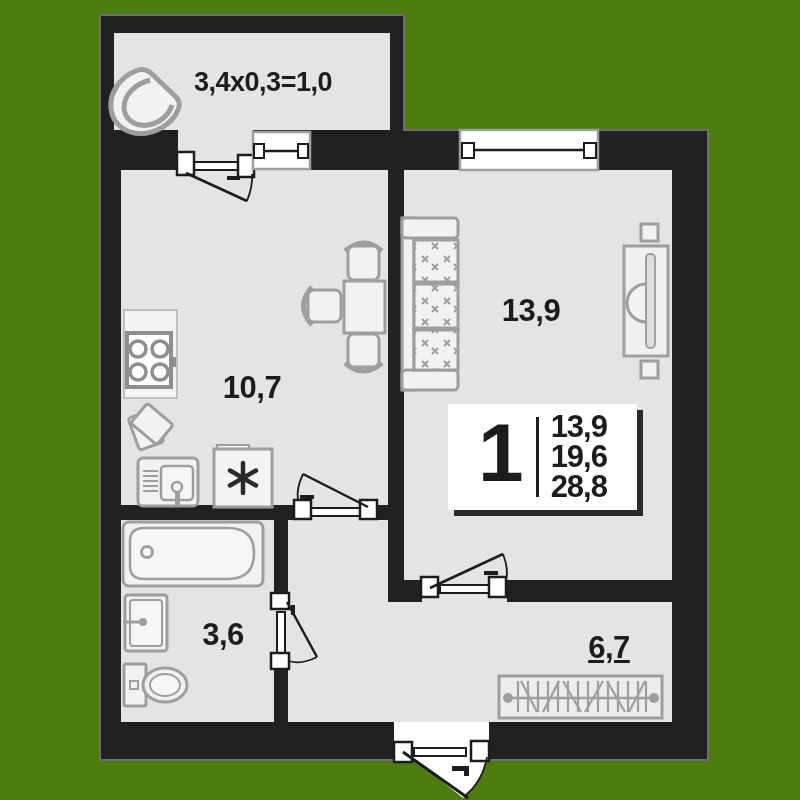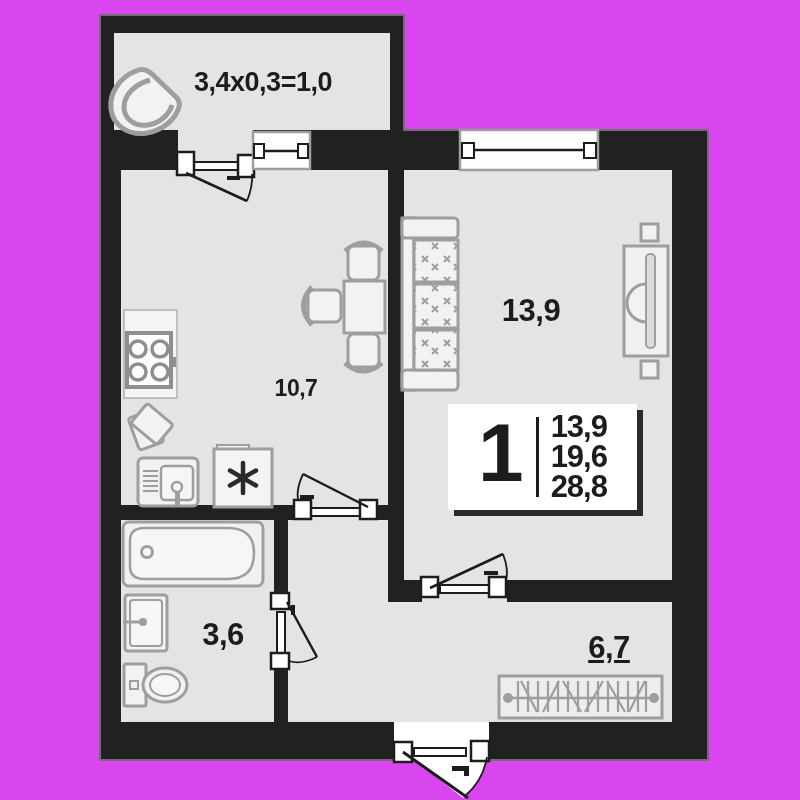--- a/index.html
+++ b/index.html
@@ -1,26 +1,26 @@
 <!DOCTYPE html>
 <html><head>
 <meta charset="utf-8">
 <style>
   html,body{margin:0;padding:0;background:#000;}
   #stage{
-    position:relative;width:800px;height:800px;background:#d946ef;overflow:hidden;
+    position:relative;width:800px;height:800px;background:#4d7c0f;overflow:hidden;
     font-family:"Liberation Sans", sans-serif;
   }
   #plan-svg{position:absolute;left:0;top:0;}
   .room-label{
     position:absolute;transform:translate(-50%,-50%);
     font-weight:800;color:#1c1c1c;letter-spacing:-0.5px;white-space:nowrap;
   }
   .lbl-balcony{left:263px;top:82px;font-size:27px;}
-  .lbl-kitchen{left:252px;top:388px;font-size:23px;margin-left:44px;}
+  .lbl-kitchen{left:252px;top:388px;font-size:31px;}
   .lbl-living{left:531px;top:311px;font-size:31px;}
   .lbl-bath{left:223px;top:635px;font-size:31px;}
   .lbl-hall{left:609px;top:648px;font-size:31px;text-decoration:underline;}
   #info-badge{
     position:absolute;left:448px;top:404px;width:189px;height:106px;
     background:#fff;box-shadow:6px 6px 0 #2a2a2a;
     display:flex;align-items:center;justify-content:center;gap:12px;
   }
   .badge-room-count{
     font-size:82px;font-weight:800;color:#1c1c1c;line-height:1;margin-top:-8px;

